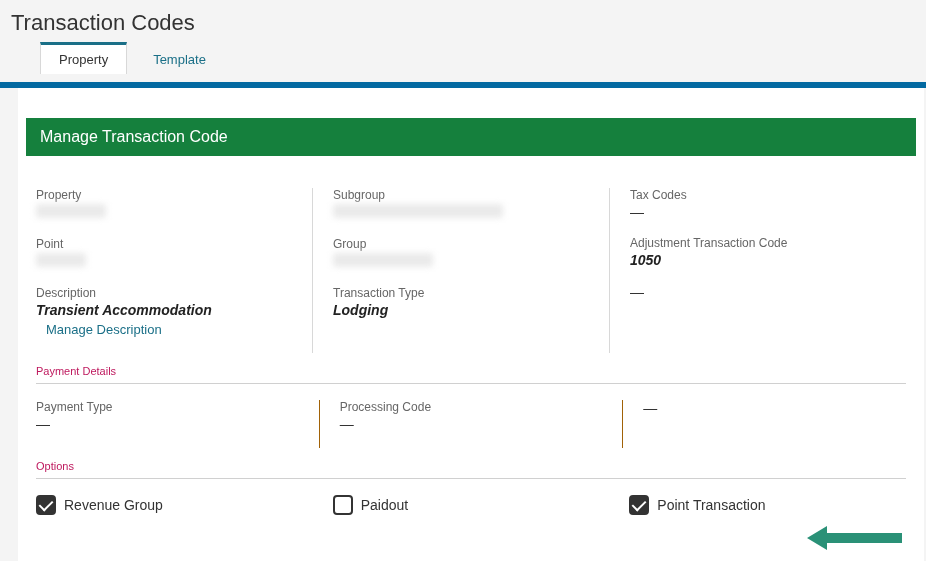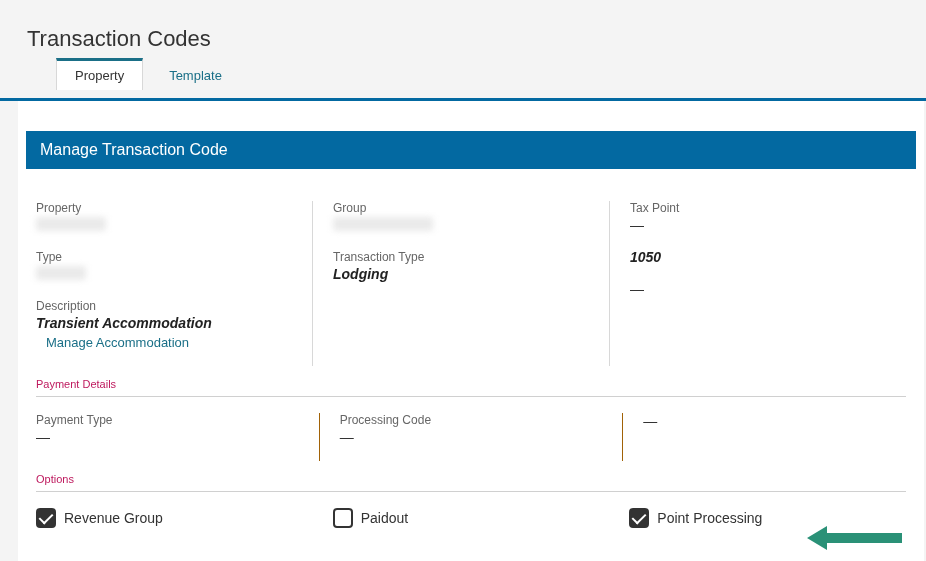--- a/index.html
+++ b/index.html
@@ -11,23 +11,22 @@
       width: 926px;
       height: 561px;
       overflow: hidden;
       position: relative;
     }
     .page-wrapper {
       background: #f4f4f4;
       padding: 10px 0 0 0;
     }
     .page-header {
-      padding: 0 10px 8px 26px;
-      border-bottom: 3px solid #0369a1;
-      margin-top: 16px;
+      padding: 0 10px 8px 10px;
+      border-bottom: 6px solid #0369a1;
     }
     .page-title {
       font-size: 22px;
       font-weight: 400;
       color: #333;
       margin-bottom: 6px;
       padding-left: 1px;
     }
     .tabs {
       display: flex;
@@ -51,21 +50,21 @@
     .content-area {
       background: #fff;
       margin: 0 2px 0 18px;
       padding: 0 0 20px 0;
       min-height: 490px;
     }
     .content-inner {
       padding: 30px 8px 0 8px;
     }
     .section-banner {
-      background: #0369a1;
+      background: #15803d;
       color: #fff;
       padding: 10px 14px;
       font-size: 16px;
       font-weight: 400;
     }
     .fields-grid {
       display: flex;
       padding: 32px 10px 0 10px;
       gap: 0;
     }
@@ -193,47 +192,52 @@
     <div class="content-inner">
       <div class="section-banner">Manage Transaction Code</div>
 
       <div class="fields-grid">
         <div class="col">
           <div class="field">
             <div class="field-label">Property</div>
             <span class="redact" style="width:70px"></span>
           </div>
           <div class="field">
-            <div class="field-label">Type</div>
+            <div class="field-label">Point</div>
             <span class="redact" style="width:50px"></span>
           </div>
           <div class="field">
             <div class="field-label">Description</div>
             <div class="field-value">Transient Accommodation</div>
-            <div class="link">Manage Accommodation</div>
+            <div class="link">Manage Description</div>
           </div>
         </div>
 
         <div class="col">
+          <div class="field">
+            <div class="field-label">Subgroup</div>
+            <span class="redact" style="width:170px"></span>
+          </div>
           <div class="field">
             <div class="field-label">Group</div>
             <span class="redact" style="width:100px"></span>
           </div>
           <div class="field">
             <div class="field-label">Transaction Type</div>
             <div class="field-value">Lodging</div>
           </div>
         </div>
 
         <div class="col">
           <div class="field">
-            <div class="field-label">Tax Point</div>
-            <div class="dash">—</div>
-          </div>
-          <div class="field">
+            <div class="field-label">Tax Codes</div>
+            <div class="dash">—</div>
+          </div>
+          <div class="field">
+            <div class="field-label">Adjustment Transaction Code</div>
             <div class="field-value">1050</div>
           </div>
           <div class="field">
             <div class="dash">—</div>
           </div>
         </div>
       </div>
 
       <div class="section-heading">Payment Details</div>
       <hr class="section-rule">
@@ -263,21 +267,21 @@
         <div class="opt">
           <div class="cb checked"></div>
           <span class="opt-label">Revenue Group</span>
         </div>
         <div class="opt">
           <div class="cb"></div>
           <span class="opt-label">Paidout</span>
         </div>
         <div class="opt">
           <div class="cb checked"></div>
-          <span class="opt-label">Point Processing</span>
+          <span class="opt-label">Point Transaction</span>
         </div>
       </div>
 
     </div>
   </div>
 </div>
 
 <svg class="arrow" viewBox="0 0 100 30">
   <polygon points="0,15 20,3 20,10 95,10 95,20 20,20 20,27" fill="#2a9177"></polygon>
 </svg>

